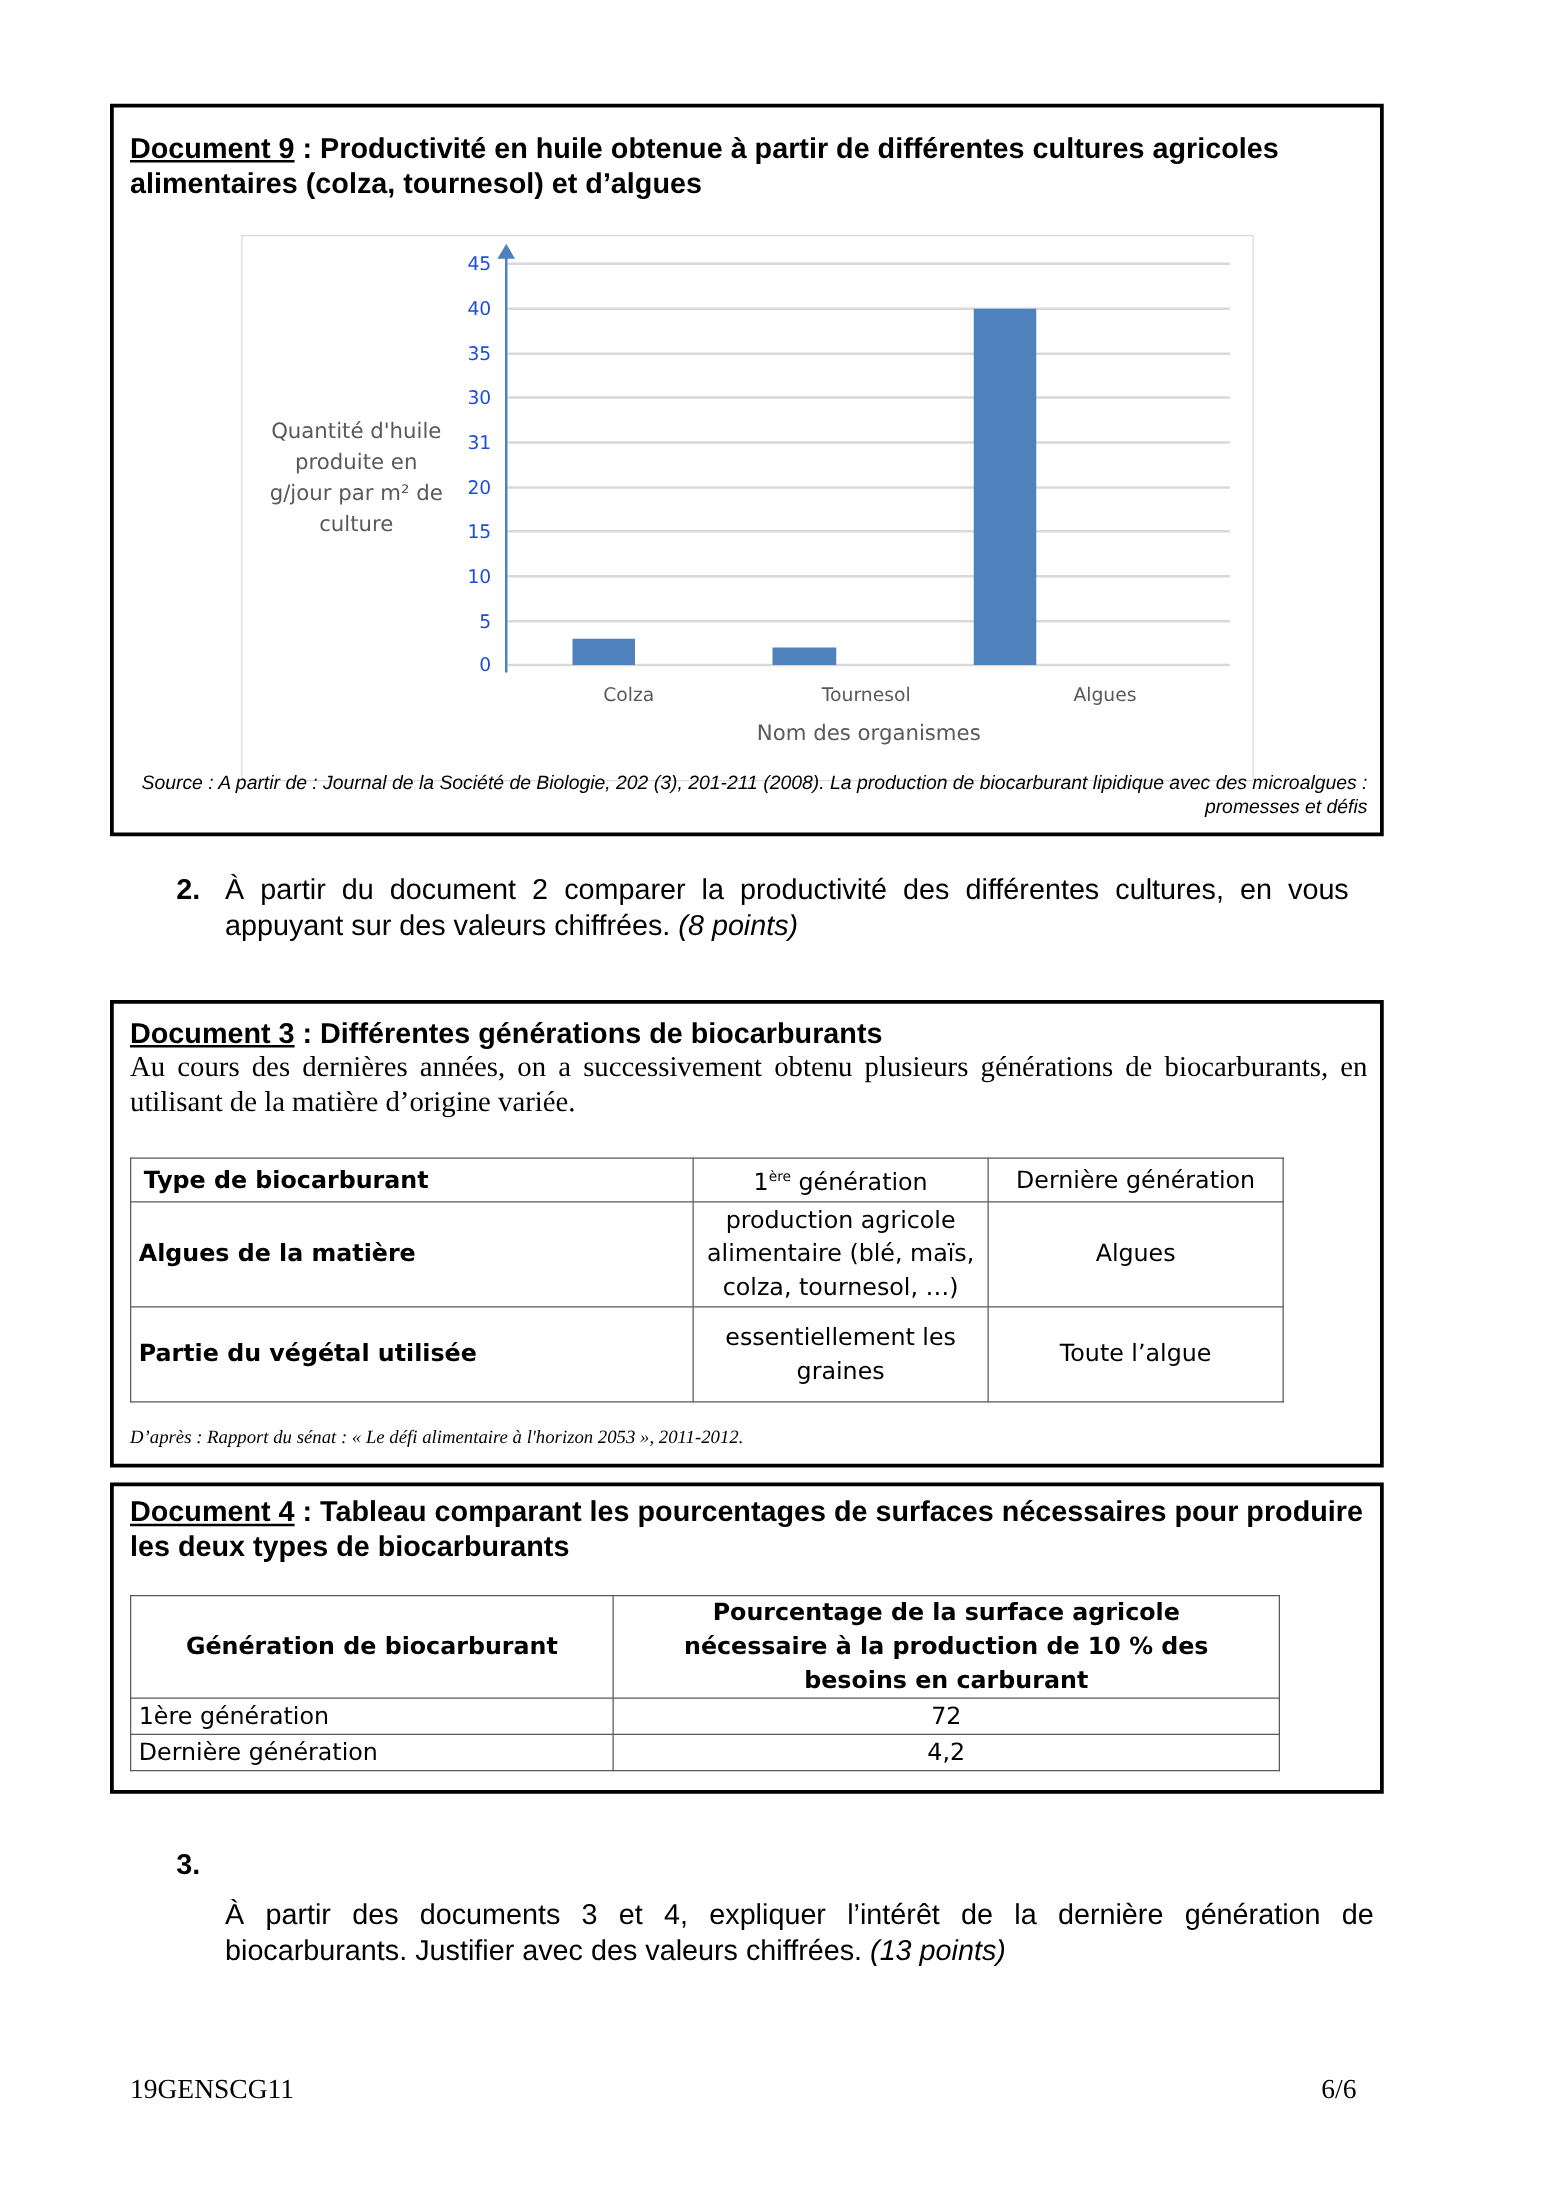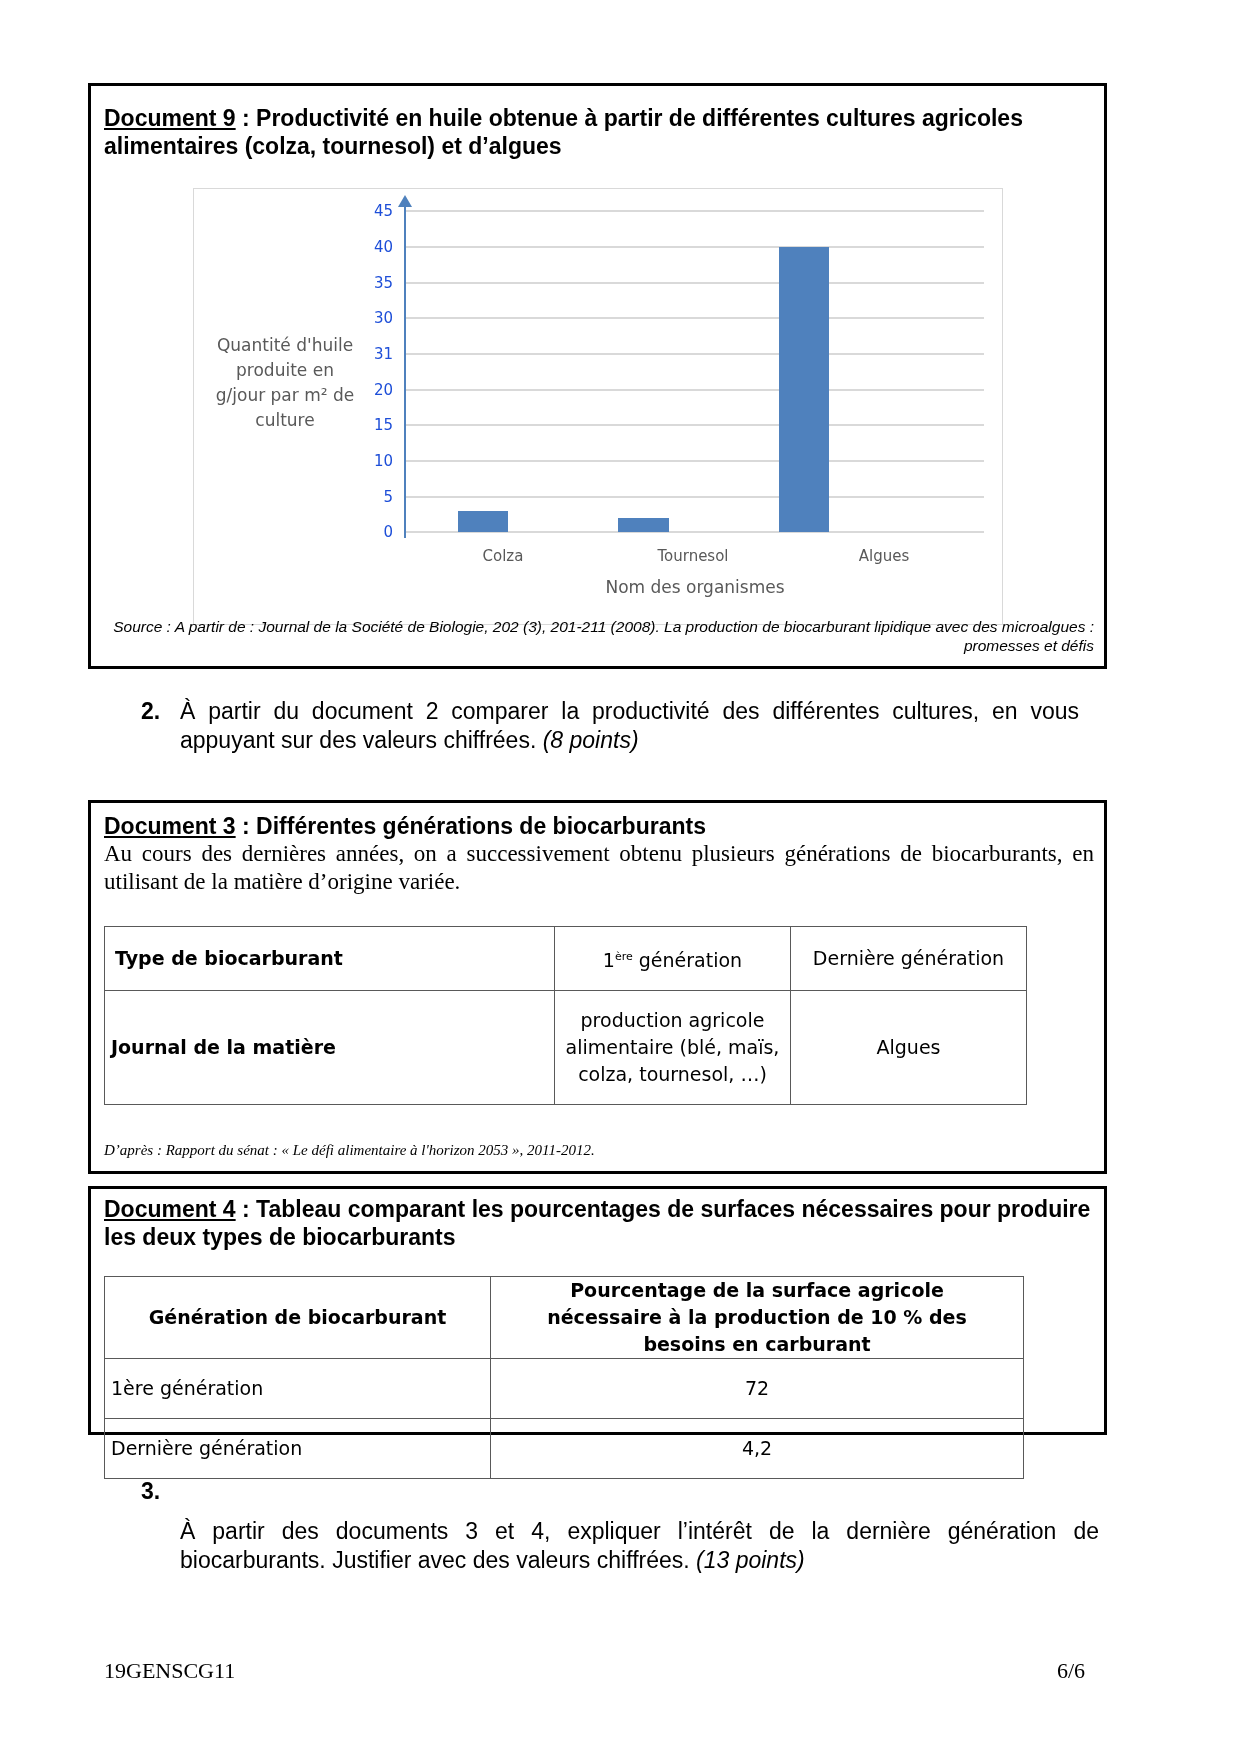--- a/index.html
+++ b/index.html
@@ -32,21 +32,21 @@
              border-bottom: 12px solid #4f81bd; }
 
   
   .question { position: absolute; font-size: 23px; line-height: 29px; }
   .question .num { position: absolute; left: 0; top: 0; font-weight: bold; }
   .question .txt { position: absolute; left: 39px; top: 0; text-align: justify; }
   .question .pts { font-style: italic; }
 
   
   table.t { position: absolute; border-collapse: collapse; font-family: "DejaVu Sans", sans-serif; }
-  table.t td { border: 1.5px solid #595959; font-size: 19px; line-height: 27px; padding: 16px 6px; }
+  table.t td { border: 1.5px solid #595959; font-size: 19px; line-height: 27px; padding: 0 6px; }
   table.t td.b { font-weight: bold; }
   table.t td.c { text-align: center; }
   sup { font-size: 11px; }
 
   .footer { position: absolute; font-family: "Liberation Serif", serif; font-size: 22px; }
 </style>
 </head>
 <body>
 
 <div class="box" style="left:88px; top:83px; width:1019px; height:586px;"></div>
@@ -114,23 +114,28 @@
 <div class="body-text" style="left:104px; top:840px; width:990px;">Au cours des dernières années, on a successivement obtenu plusieurs générations de biocarburants, en utilisant de la matière d’origine variée.</div>
 
 <table class="t" style="left:104px; top:926px; width:923px;">
   <tbody>
       <tr style="height:35px;">
     <td class="b" style="width:433px; padding-left:10px;">Type de biocarburant</td>
     <td class="c" style="width:223px;"><span>1</span><sup>ère</sup><span> génération</span></td>
     <td class="c">Dernière génération</td>
   </tr>
   <tr style="height:84px;">
-    <td class="b">Journal de la matière</td>
+    <td class="b">Algues de la matière</td>
     <td class="c">production agricole alimentaire (blé, maïs, colza, tournesol, …)</td>
     <td class="c">Algues</td>
+  </tr>
+  <tr style="height:76px;">
+    <td class="b">Partie du végétal utilisée</td>
+    <td class="c">essentiellement les graines</td>
+    <td class="c">Toute l’algue</td>
   </tr>
 </tbody>
   </table>
 
 <div class="source-serif" style="left:104px; top:1141px; width:990px;">D’après : Rapport du sénat : « Le défi alimentaire à l'horizon 2053 », 2011-2012.</div>
 
 <div class="box" style="left:88px; top:1186px; width:1019px; height:249px;"></div>
 
 <div class="doc-title" style="left:104px; top:1195px; width:990px;">
   <span class="lbl">Document 4</span><span> : Tableau comparant les pourcentages de surfaces nécessaires pour produire les deux types de biocarburants</span>

